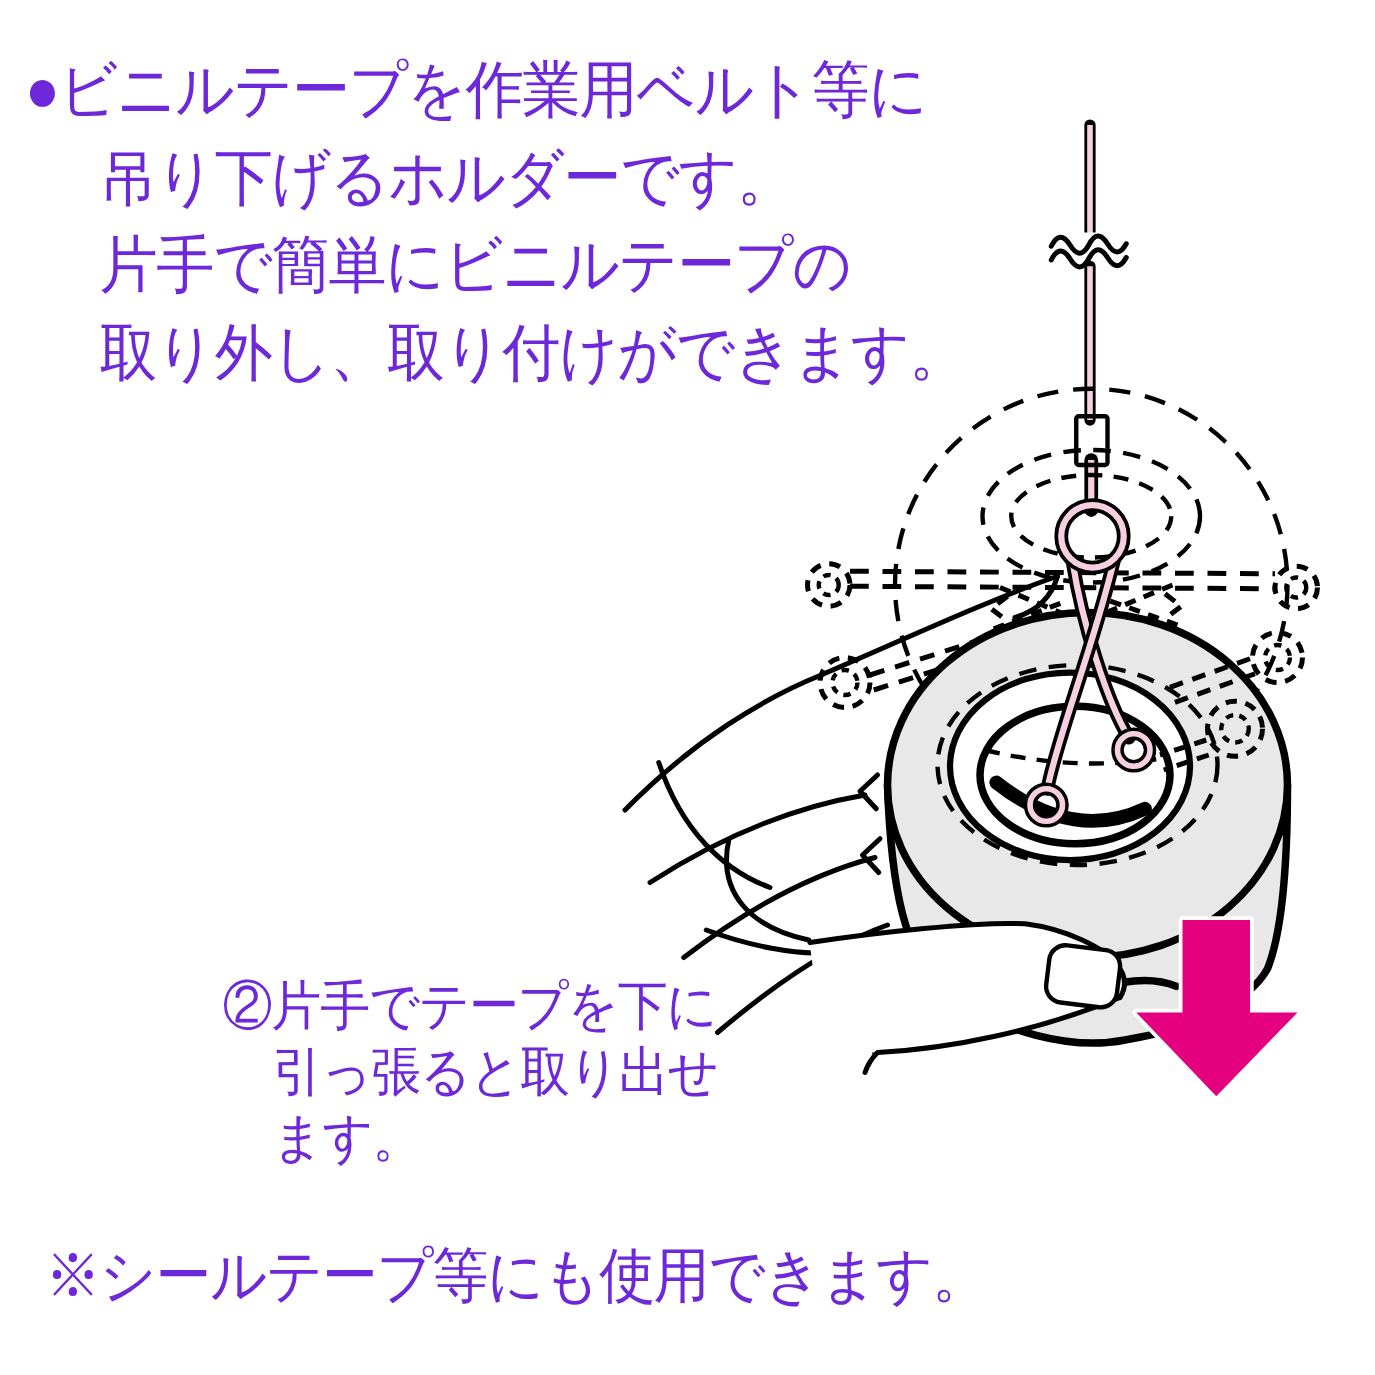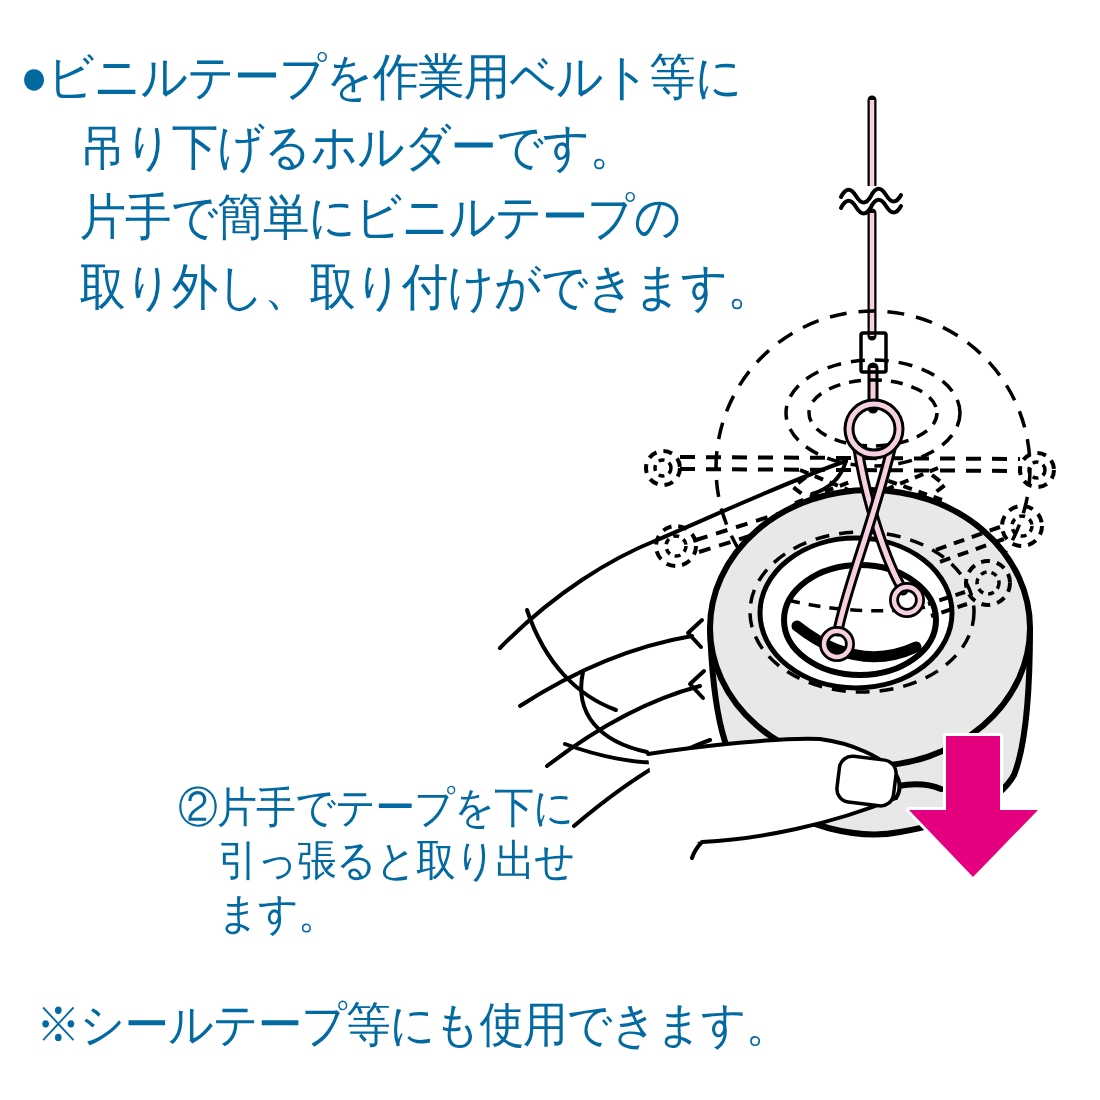--- a/index.html
+++ b/index.html
@@ -1,17 +1,17 @@
 <!DOCTYPE html>
 <html><head>
 <meta charset="utf-8">
 <style>
   html,body{margin:0;padding:0;background:#ffffff;}
   .page{position:relative;width:1100px;height:1092px;background:#fff;overflow:hidden;
-        font-family:Liberation Sans, sans-serif;color:#0369a1;}
+        font-family:Liberation Mono, monospace;color:#6d28d9;}
   
   .desc{position:absolute;left:20px;top:42px;font-size:50px;line-height:70px;
         font-weight:500;letter-spacing:-1px;transform:scaleX(.93);transform-origin:top left;white-space:nowrap;}
   .desc .ind{padding-left:64px;}
   .caption{position:absolute;left:178px;top:781px;font-size:43px;line-height:53px;
         font-weight:500;letter-spacing:-1px;transform:scaleX(.93);transform-origin:top left;white-space:nowrap;}
   .caption .ind{padding-left:43px;}
   .note{position:absolute;left:36px;top:996px;font-size:48px;line-height:58px;
         font-weight:500;letter-spacing:-1px;transform:scaleX(.93);transform-origin:top left;white-space:nowrap;}
   

